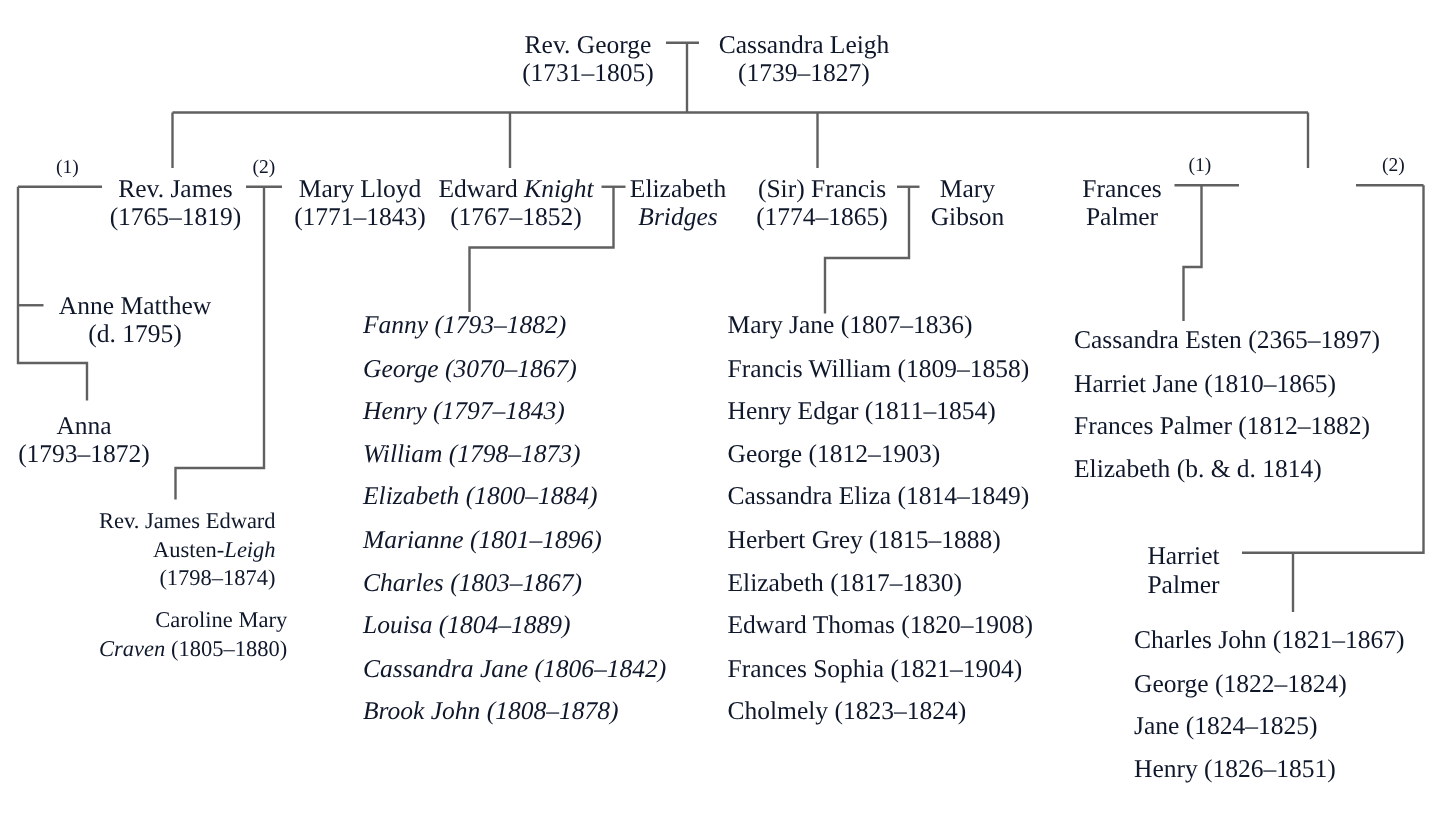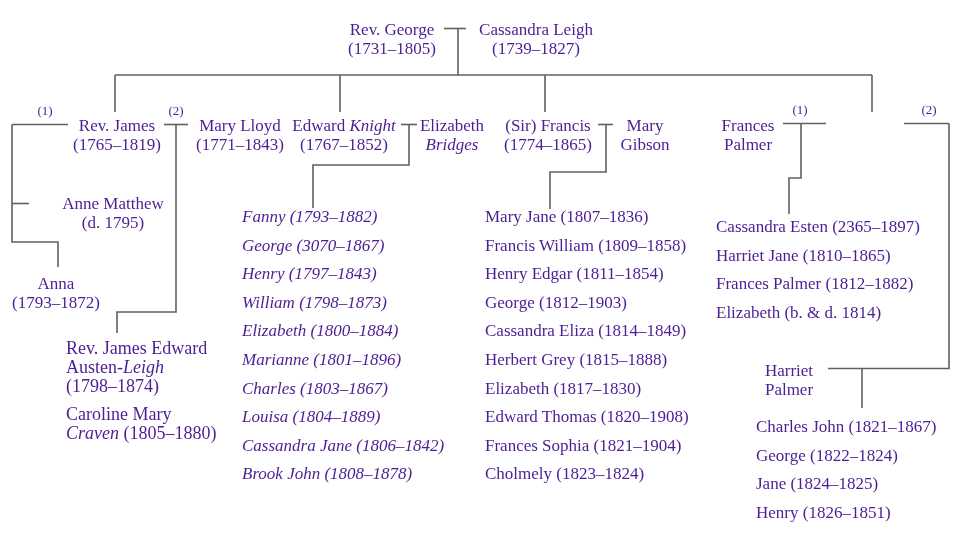--- a/index.html
+++ b/index.html
@@ -1,25 +1,25 @@
 <!DOCTYPE html>
 <html><head>
 <meta charset="utf-8">
 <style>
   * { margin:0; padding:0; box-sizing:border-box; }
   html,body { background:#ffffff; }
   .canvas {
     position:relative; width:960px; height:544px; background:#ffffff;
-    font-family:"Liberation Serif","DejaVu Serif",serif; color:#4c1d95;
+    font-family:"Liberation Serif","DejaVu Serif",serif; color:#0f172a;
     overflow:hidden;
   }
   .connectors { position:absolute; left:0; top:0; width:960px; height:544px; }
   .connectors line, .connectors polyline { stroke:#606060; stroke-width:1.6; fill:none; }
   .tcenter { position:absolute; transform:translateX(-50%); text-align:center; white-space:nowrap; font-size:17px; line-height:19px; }
-  .tleft  { position:absolute; white-space:nowrap; font-size:18px; line-height:19.2px; }
+  .tleft  { position:absolute; white-space:nowrap; font-size:15px; line-height:19.2px;text-align:right; }
   .mlabel { position:absolute; transform:translateX(-50%); font-size:13px; line-height:14px; white-space:nowrap; }
   .list { position:absolute; font-size:17px; white-space:nowrap; }
   .list > div { height:28.6px; line-height:28.6px; }
   .it { font-style:italic; }
 </style>
 </head>
 <body>
 
 <div class="canvas">
 
@@ -82,21 +82,21 @@
     <div>Mary</div>
     <div>Gibson</div>
   </div>
   <div class="tcenter" style="left:748px; top:116px;">
     <div>Frances</div>
     <div>Palmer</div>
   </div>
   <div class="mlabel" style="left:800px; top:103px;">(1)</div>
   <div class="mlabel" style="left:929px; top:103px;">(2)</div>
 
-  <div class="tcenter" style="left:90px; top:194px;margin-left:23px;">
+  <div class="tcenter" style="left:90px; top:194px;">
     <div>Anne Matthew</div>
     <div>(d. 1795)</div>
   </div>
   <div class="tcenter" style="left:56px; top:274px;">
     <div>Anna</div>
     <div>(1793–1872)</div>
   </div>
   <div class="tleft" style="left:66px; top:339px;">
     <div>Rev. James Edward</div>
     <div><span>Austen-</span><span class="it">Leigh</span></div>

